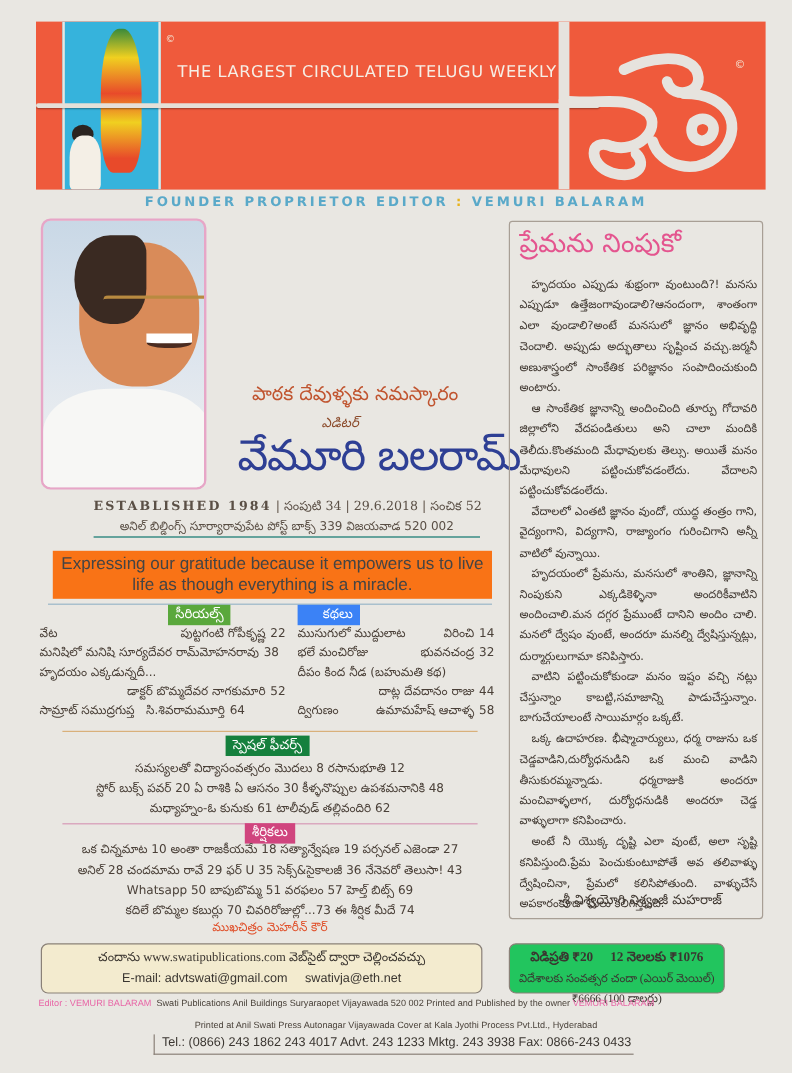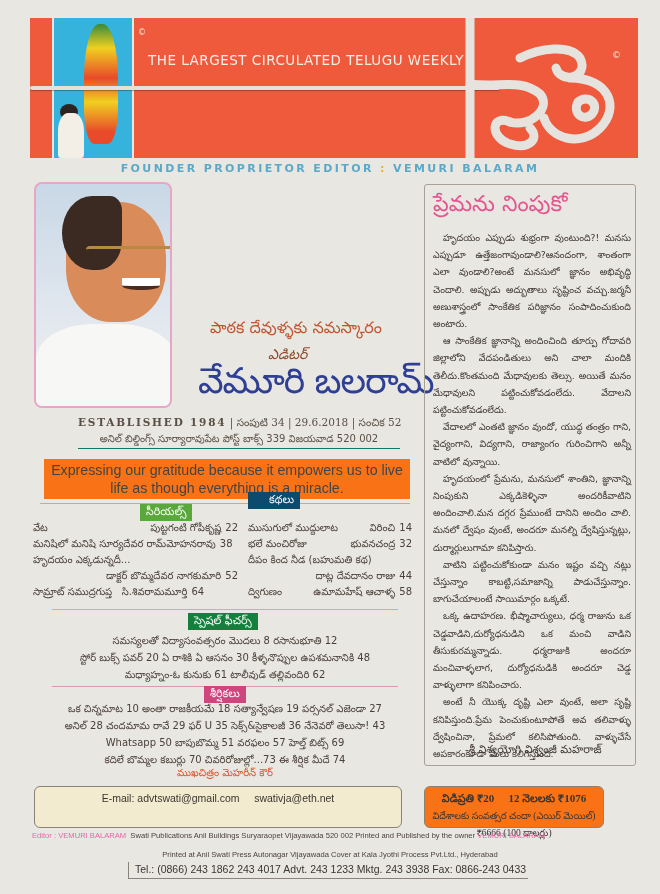--- a/index.html
+++ b/index.html
@@ -85,21 +85,21 @@
     background: #fff; border-bottom: 4px solid #4a2b20; border-radius: 0 0 40% 40%;
   }
   .photo .shirt {
     position: absolute; left: 0; top: 140px; width: 140px; height: 90px;
     background: #f7f7f5; border-radius: 40% 40% 0 0;
   }
   .greet {
     position: absolute; left: 210px; top: 318px; font-size: 16px; color: #c0542f;
   }
   .editor-label {
-    position: absolute; left: 268px; top: 346px; font-size: 14px; color: #8b4a2a; font-style: italic;
+    position: absolute; left: 268px; top: 346px; font-size: 11px; color: #8b4a2a; font-style: italic;
   }
   .editor-name {
     position: absolute; left: 198px; top: 360px; font-size: 36px; color: #2e3f94;
     font-family: "DejaVu Serif", serif; letter-spacing: -1px; text-align: center;
   }
   .established {
     position: absolute; left: 78px; top: 416px; width: 322px; font-size: 10.5px;
     color: #5a4f45; border-bottom: 1px solid #0f766e; padding-bottom: 17px;
     font-family: "DejaVu Serif", serif; white-space: nowrap;
   }
@@ -140,21 +140,21 @@
   }
 
   .box-left {
     position: absolute; left: 34px; top: 786px; width: 368px; height: 42px;
     background: #f3ebcf; border: 1px solid #8a8178; border-radius: 6px;
     font-size: 10.5px; text-align: center; line-height: 17px; padding-top: 3px;
     font-family: "Liberation Serif", serif; color: #3a3530;
   }
   .box-right {
     position: absolute; left: 424px; top: 786px; width: 180px; height: 42px;
-    background: #f97316; border: 1px solid #8a8178; border-radius: 6px;
+    background: #22c55e; border: 1px solid #8a8178; border-radius: 6px;
     font-size: 9.5px; text-align: center; line-height: 17px; padding-top: 3px;
     font-family: "Liberation Serif", serif; color: #3a3530;
   }
   .box-right b { font-size: 11px; }
   .imprint {
     position: absolute; left: 32px; top: 831px; width: 606px; font-size: 7.6px;
     color: #4a423a; white-space: nowrap; font-family: "Liberation Sans", sans-serif;
   }
   .imprint .pink { color: #e866a6; }
   .imprint2 {
@@ -216,21 +216,21 @@
 </div>
 <div class="address">అనిల్ బిల్డింగ్స్ సూర్యారావుపేట పోస్ట్ బాక్స్ 339 విజయవాడ 520 002</div>
 
 <div class="quote">
   <div>Expressing our gratitude because it empowers us to live</div>
   <div>life as though everything is a miracle.</div>
 </div>
 
 <div class="hr" style="left:40px; top:503px; width:370px;"></div>
 <div class="sec-badge" style="left:140px; top:504px; background:#5aa83c;">సీరియల్స్</div>
-<div class="sec-badge" style="left:248px; top:492px; background:#0c4a6e;padding-left:21px;">కథలు</div>
+<div class="sec-badge" style="left:248px; top:504px; background:#3b82f6;padding-left:21px;">కథలు</div>
 
 <div class="toc-row" style="left:33px; top:522px;"><span>వేట</span></div>
 <div class="toc-row" style="left:132px; top:522px; width:106px; text-align:right;"><span>పుట్టగంటి గోపీకృష్ణ</span><span class="num">22</span></div>
 
 <div class="toc-row" style="left:33px; top:538px; width:205px;"><span>మనిషిలో మనిషి</span> <span>సూర్యదేవర రామ్‌మోహనరావు</span><span class="num">38</span></div>
 
 <div class="toc-row" style="left:33px; top:554px;"><span>హృదయం ఎక్కడున్నదీ...</span></div>
 <div class="toc-row" style="left:90px; top:570px; width:148px; text-align:right;"><span>డాక్టర్ బొమ్మదేవర నాగకుమారి</span><span class="num">52</span></div>
 
 <div class="toc-row" style="left:33px; top:586px; width:205px;"><span>సామ్రాట్ సముద్రగుప్త</span>&nbsp;&nbsp;&nbsp;<span>సి.శివరామమూర్తి</span><span class="num">64</span></div>
@@ -267,20 +267,21 @@
     <p>వేదాలలో ఎంతటి జ్ఞానం వుందో, యుద్ధ తంత్రం గాని, వైద్యంగాని, విద్యగాని, రాజ్యాంగం గురించిగాని అన్నీ వాటిలో వున్నాయి.</p>
     <p>హృదయంలో ప్రేమను, మనసులో శాంతిని, జ్ఞానాన్ని నింపుకుని ఎక్కడికెళ్ళినా అందరికీవాటిని అందించాలి.మన దగ్గర ప్రేముంటే దానిని అందిం చాలి. మనలో ద్వేషం వుంటే, అందరూ మనల్ని ద్వేషిస్తున్నట్లు, దుర్మార్గులుగామా కనిపిస్తారు.</p>
     <p>వాటిని పట్టించుకోకుండా మనం ఇష్టం వచ్చి నట్లు చేస్తున్నాం కాబట్టి,సమాజాన్ని పాడుచేస్తున్నాం. బాగుచేయాలంటే సాయిమార్గం ఒక్కటే.</p>
     <p>ఒక్క ఉదాహరణ. భీష్మాచార్యులు, ధర్మ రాజును ఒక చెడ్డవాడిని,దుర్యోధనుడిని ఒక మంచి వాడిని తీసుకురమ్మన్నాడు. ధర్మరాజుకి అందరూ మంచివాళ్ళలాగ, దుర్యోధనుడికి అందరూ చెడ్డ వాళ్ళులాగా కనిపించారు.</p>
     <p>అంటే నీ యొక్క దృష్టి ఎలా వుంటే, అలా సృష్టి కనిపిస్తుంది.ప్రేమ పెంచుకుంటూపోతే అవ తలివాళ్ళు ద్వేషించినా, ప్రేమలో కలిసిపోతుంది. వాళ్ళుచేసే అపకారంకూడా మేలు కలిగిస్తుంది.</p>
   </div>
   <div class="article-sign">-శ్రీ విశ్వయోగి విశ్వంజీ మహరాజ్</div>
 </div>
 
 <div class="box-left">
+  <div>చందాను www.swatipublications.com వెబ్‌సైట్ ద్వారా చెల్లించవచ్చు</div>
   <div style="font-family:'Liberation Sans',sans-serif;">
     <span>E-mail:</span>
     <span>advtswati@gmail.com</span>&nbsp;&nbsp;&nbsp;&nbsp;
     <span>swativja@eth.net</span>
   </div>
 </div>
 <div class="box-right">
   <div>
     <b>విడిప్రతి ₹20</b>&nbsp;&nbsp;&nbsp;&nbsp;&nbsp;
     <b>12 నెలలకు ₹1076</b>

